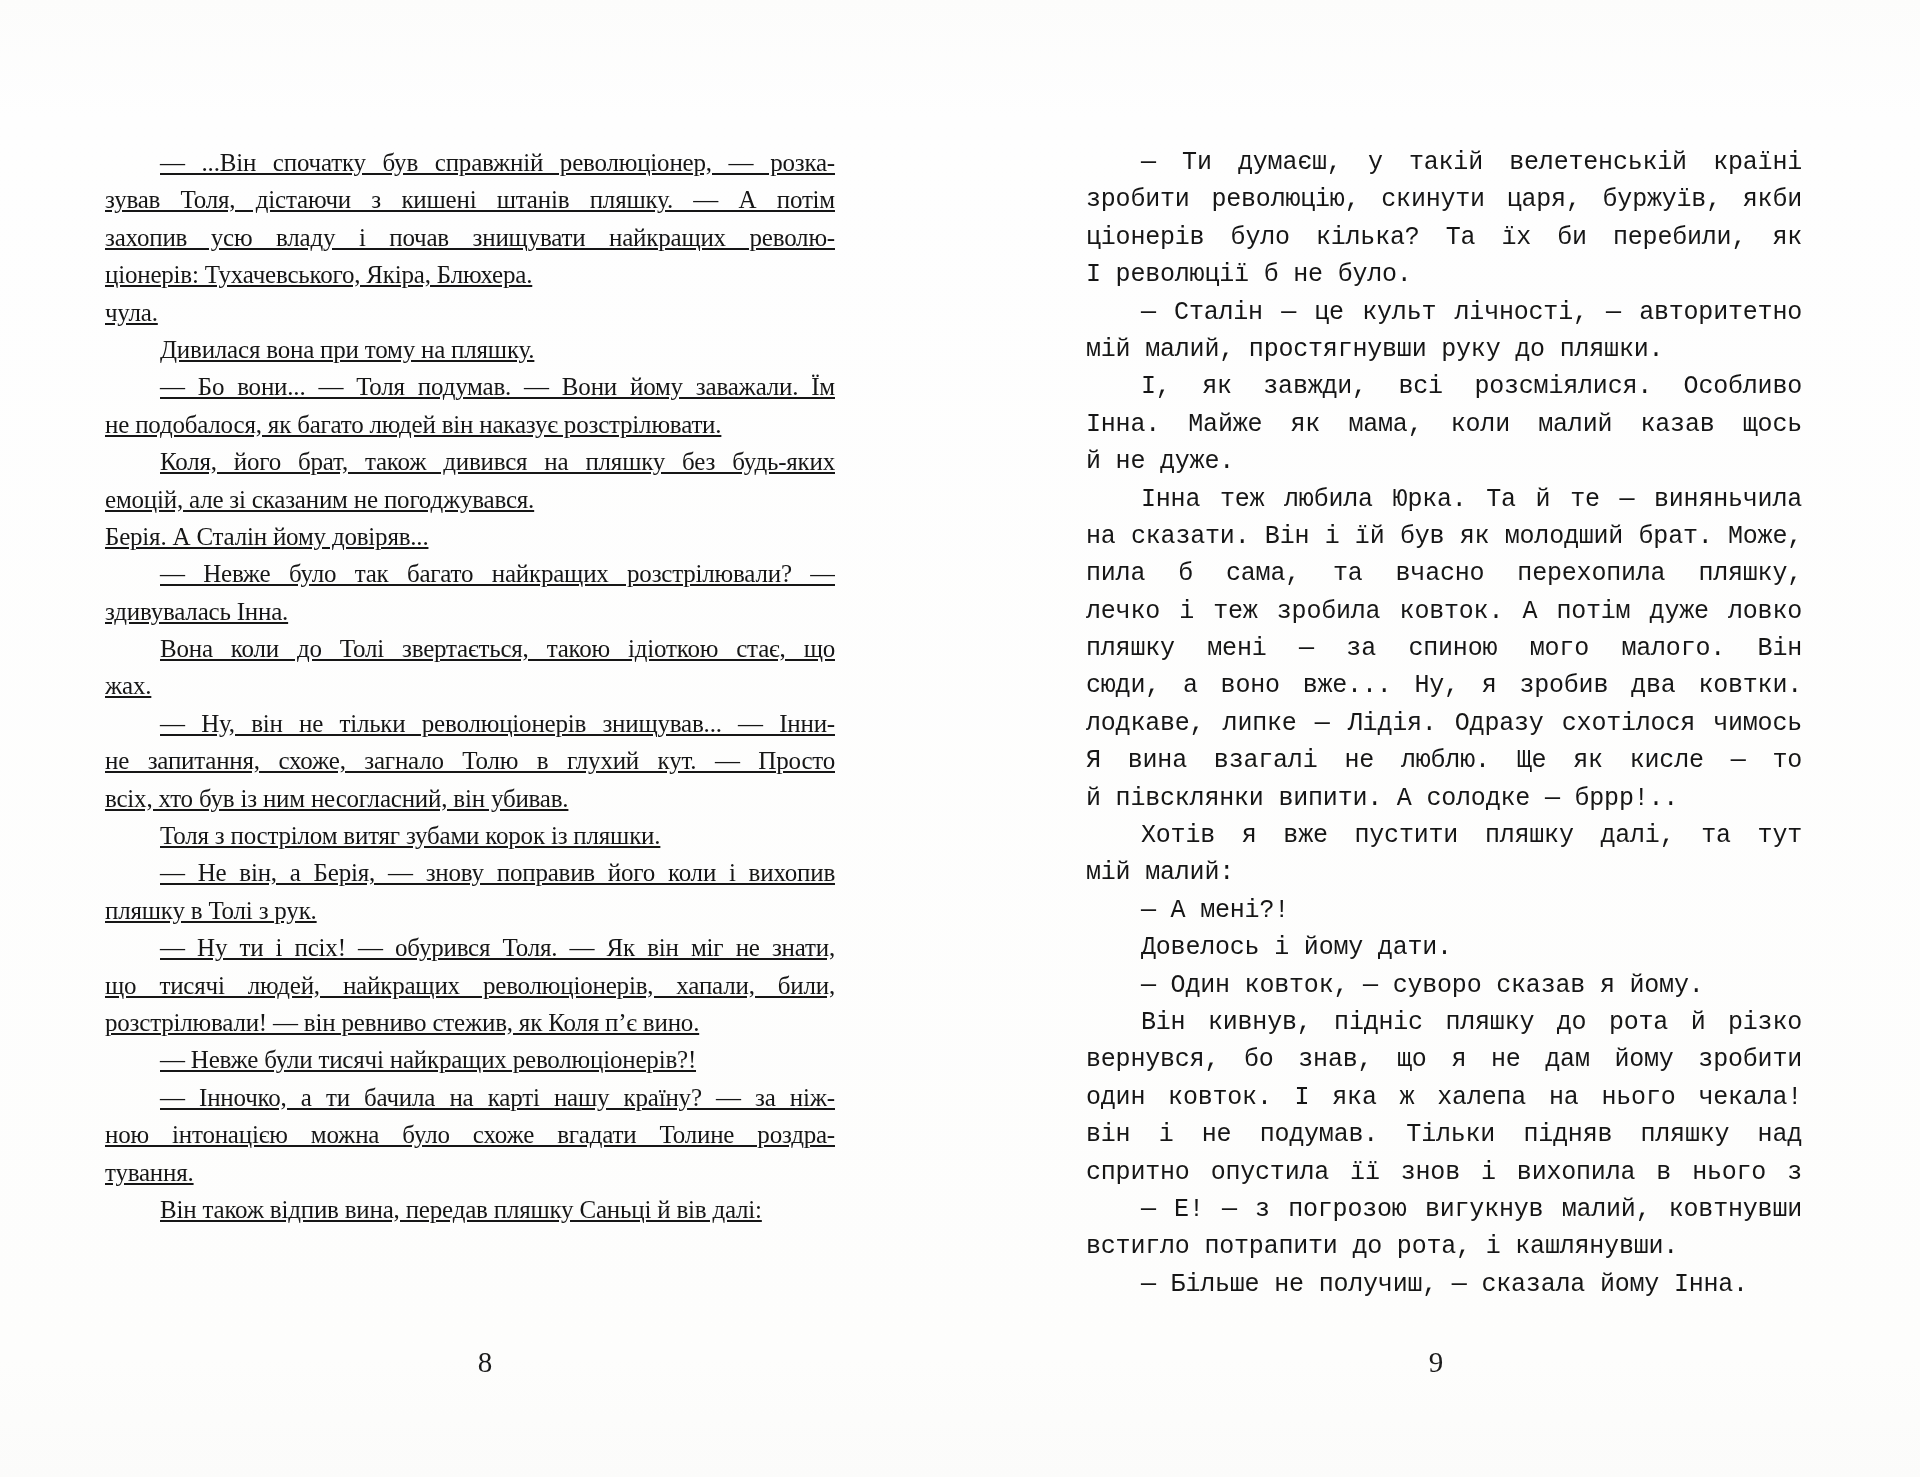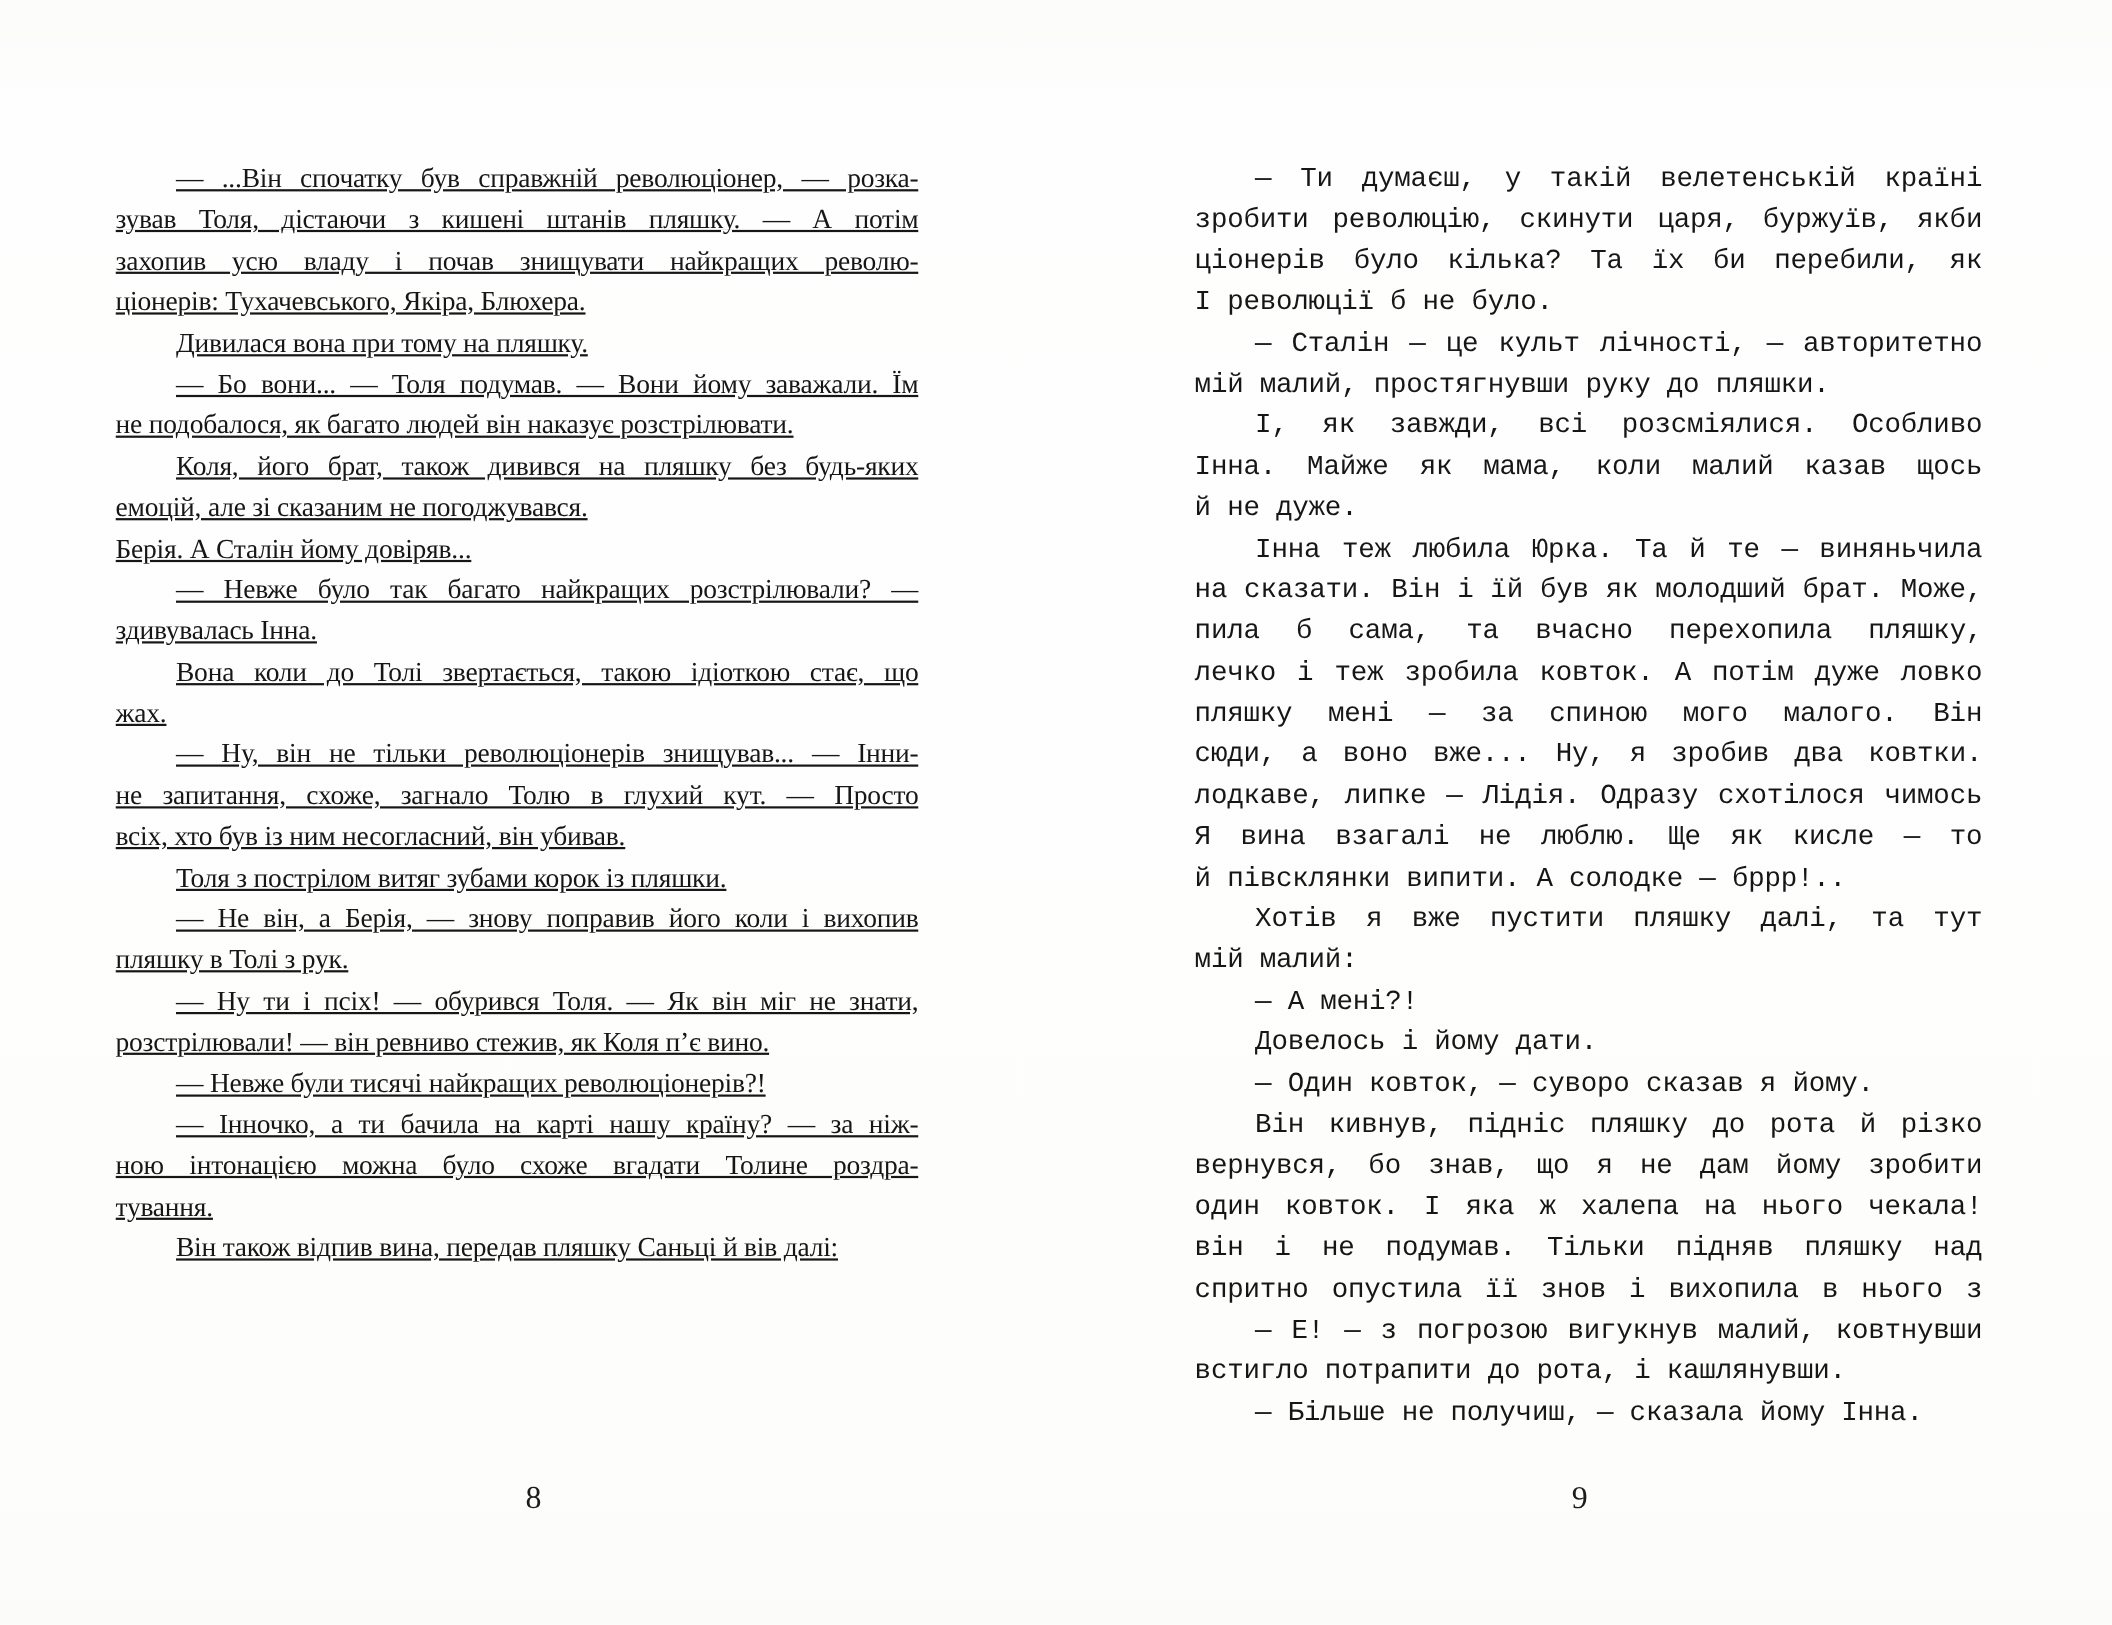--- a/index.html
+++ b/index.html
@@ -56,37 +56,39 @@
 </head>
 <body>
 
 <div class="spread">
 
   <div class="column column-left">
       <div class="line indent">— ...Він спочатку був справжній революціонер, — розка-</div>
       <div class="line">зував Толя, дістаючи з кишені штанів пляшку. — А потім</div>
       <div class="line">захопив усю владу і почав знищувати найкращих револю-</div>
       <div class="line para-end">ціонерів: Тухачевського, Якіра, Блюхера.</div>
+      <div class="line para-end">чула.</div>
       <div class="line indent para-end">Дивилася вона при тому на пляшку.</div>
       <div class="line indent">— Бо вони... — Толя подумав. — Вони йому заважали. Їм</div>
       <div class="line para-end">не подобалося, як багато людей він наказує розстрілювати.</div>
       <div class="line indent">Коля, його брат, також дивився на пляшку без будь-яких</div>
       <div class="line para-end">емоцій, але зі сказаним не погоджувався.</div>
       <div class="line para-end">Берія. А Сталін йому довіряв...</div>
       <div class="line indent">— Невже було так багато найкращих розстрілювали? —</div>
       <div class="line para-end">здивувалась Інна.</div>
       <div class="line indent">Вона коли до Толі звертається, такою ідіоткою стає, що</div>
       <div class="line para-end">жах.</div>
       <div class="line indent">— Ну, він не тільки революціонерів знищував... — Інни-</div>
       <div class="line">не запитання, схоже, загнало Толю в глухий кут. — Просто</div>
       <div class="line para-end">всіх, хто був із ним несогласний, він убивав.</div>
       <div class="line indent para-end">Толя з пострілом витяг зубами корок із пляшки.</div>
       <div class="line indent">— Не він, а Берія, — знову поправив його коли і вихопив</div>
       <div class="line para-end">пляшку в Толі з рук.</div>
       <div class="line indent">— Ну ти і псіх! — обурився Толя. — Як він міг не знати,</div>
+      <div class="line">що тисячі людей, найкращих революціонерів, хапали, били,</div>
       <div class="line para-end">розстрілювали! — він ревниво стежив, як Коля п’є вино.</div>
       <div class="line indent para-end">— Невже були тисячі найкращих революціонерів?!</div>
       <div class="line indent">— Інночко, а ти бачила на карті нашу країну? — за ніж-</div>
       <div class="line">ною інтонацією можна було схоже вгадати Толине роздра-</div>
       <div class="line para-end">тування.</div>
       <div class="line indent para-end">Він також відпив вина, передав пляшку Саньці й вів далі:</div>
     </div>
 
   <div class="column column-right">
       <div class="line indent">— Ти думаєш, у такій велетенській країні можна було</div>

